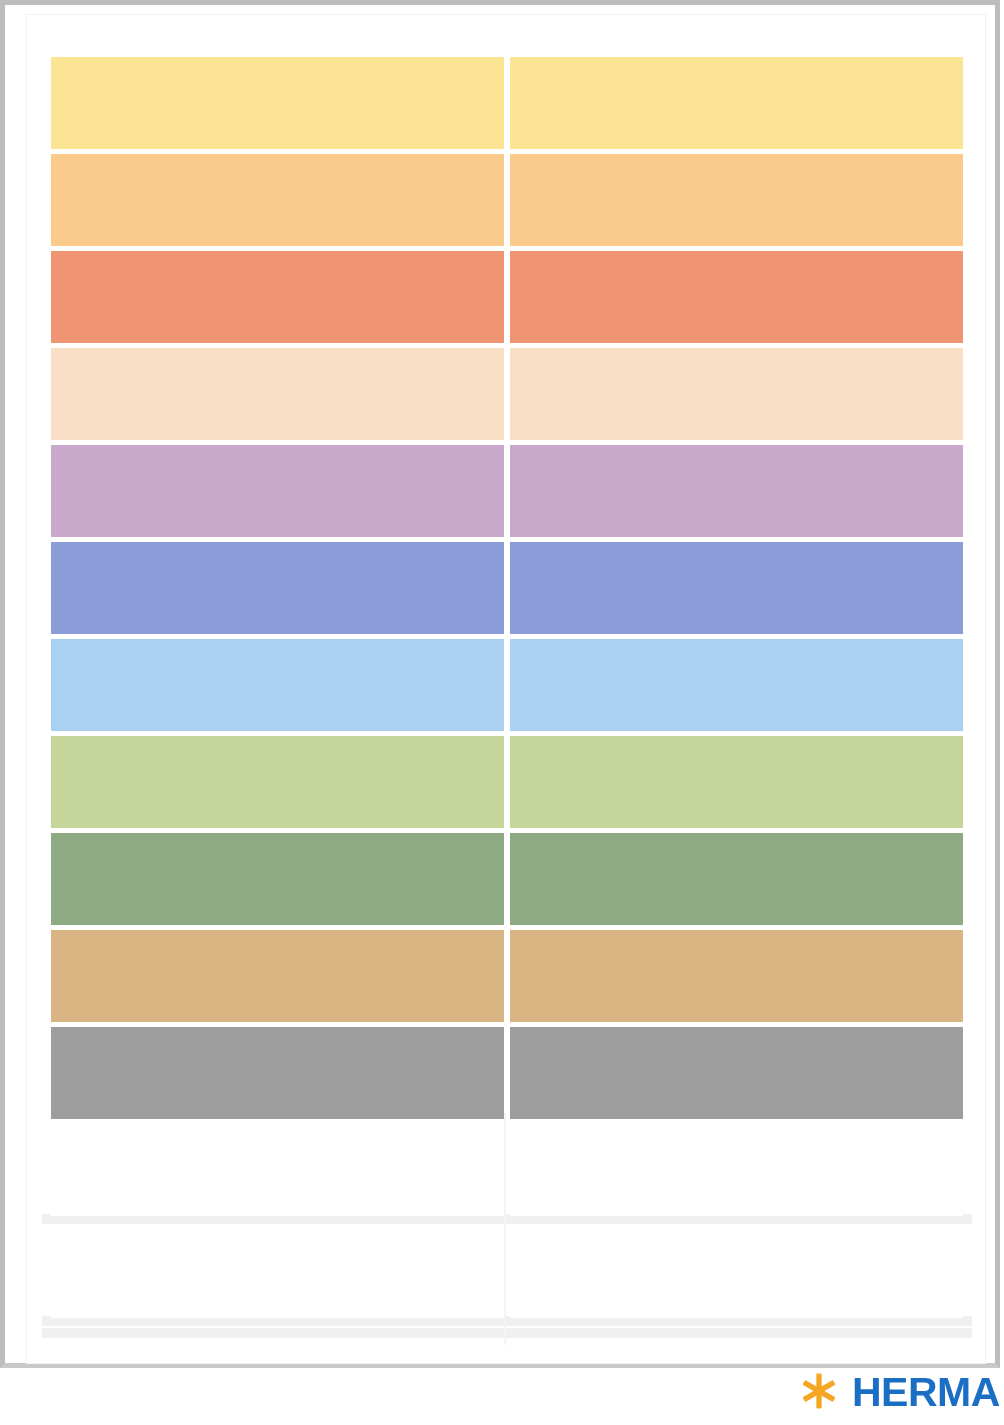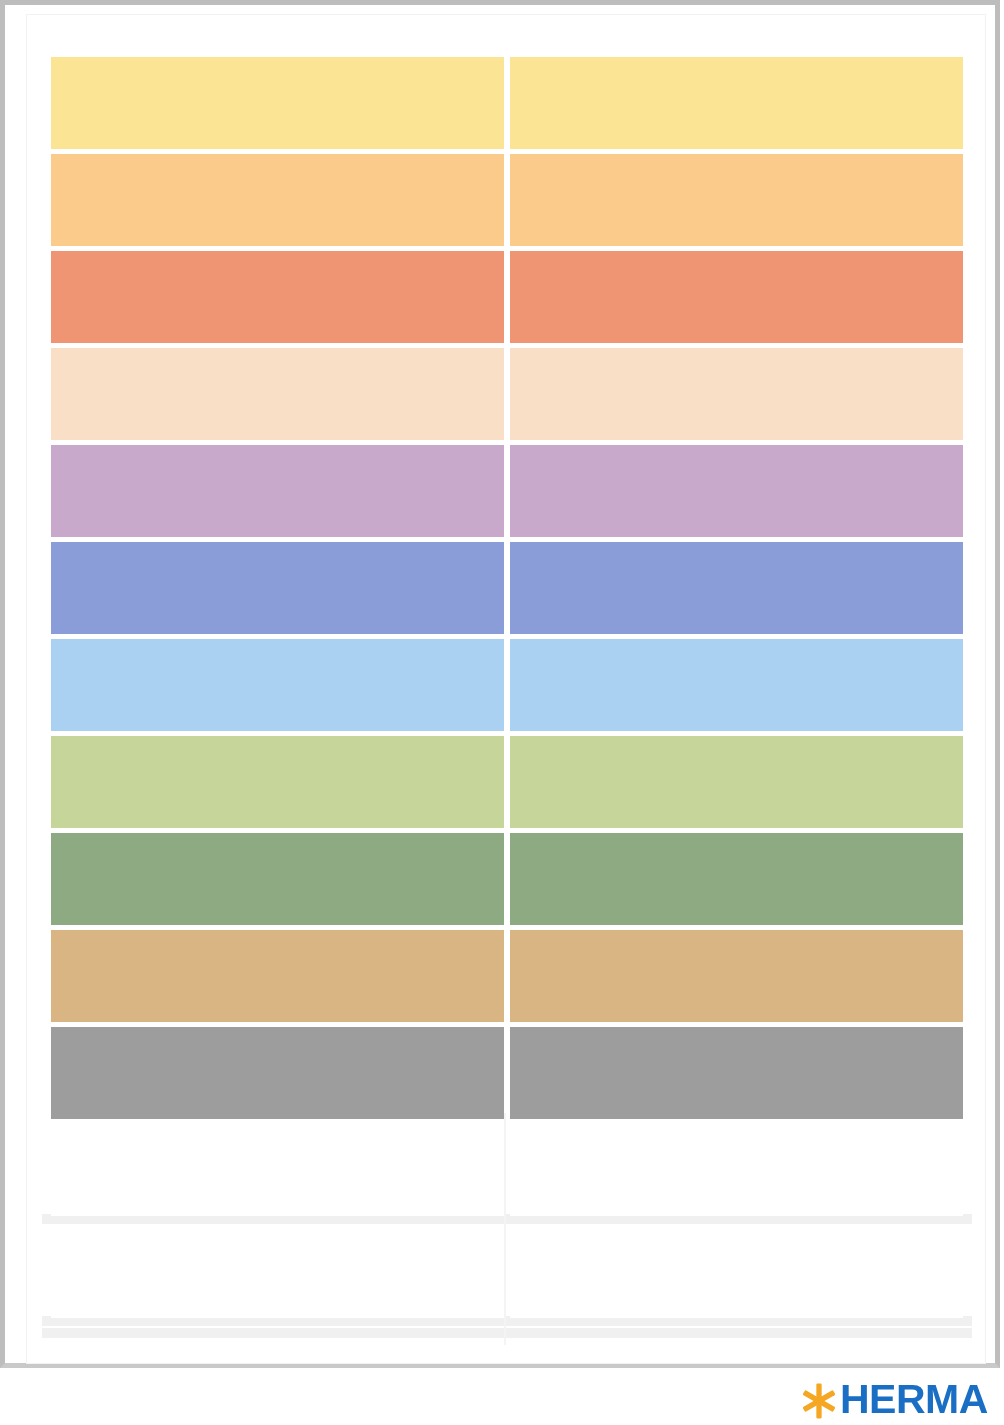--- a/index.html
+++ b/index.html
@@ -105,22 +105,22 @@
     height: 232px;
     background: #f4f4f4;
   }
 
   
   .brand {
     position: absolute;
     left: 800px;
     top: 1372px;
     display: flex;
-    align-items: flex-end;
-    gap: 2px;
+    align-items: flex-start;
+    gap: 14px;
     height: 48px;
   }
   .brand-mark {
     width: 38px;
     height: 38px;
     display: block;
   }
   .brand-name {
     font-family: "Liberation Sans", sans-serif;
     font-size: 41px;

